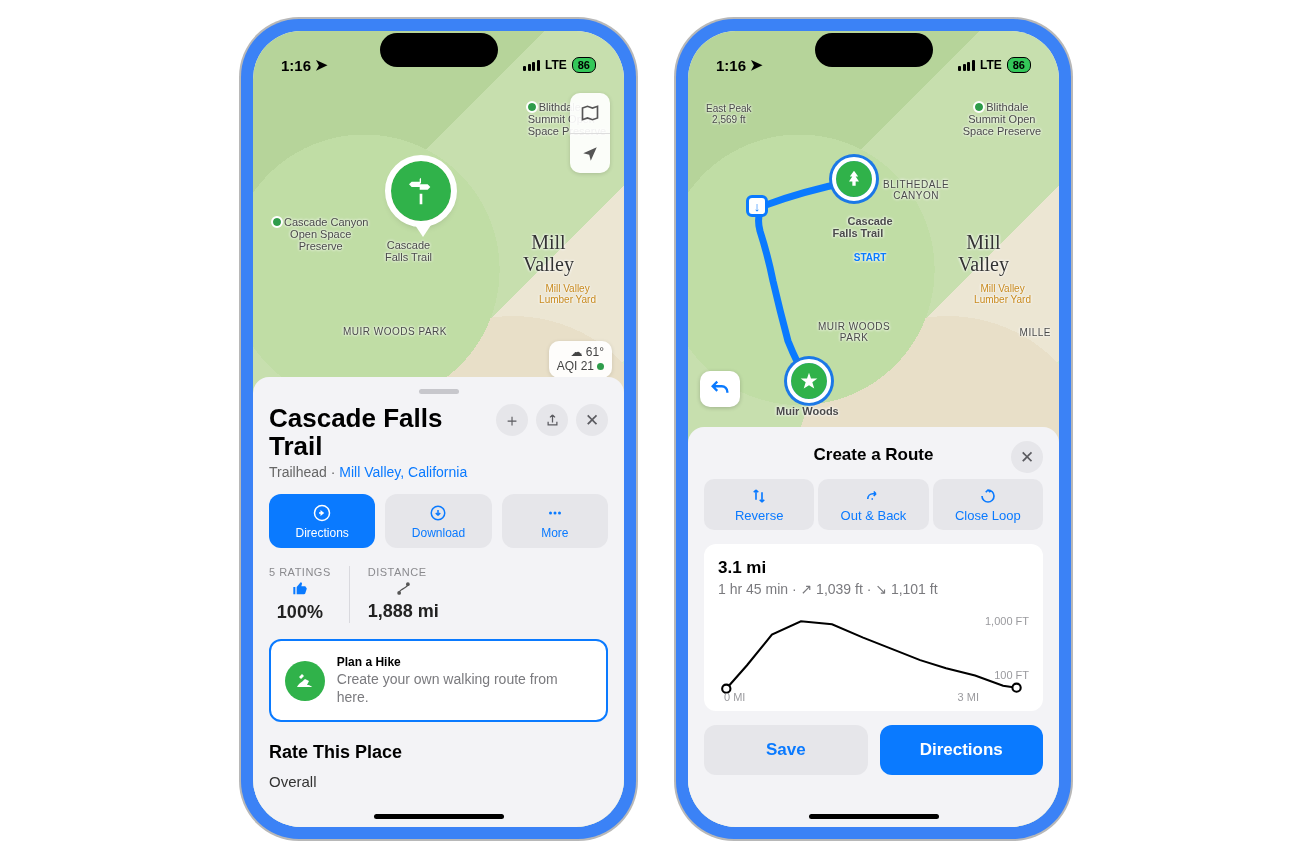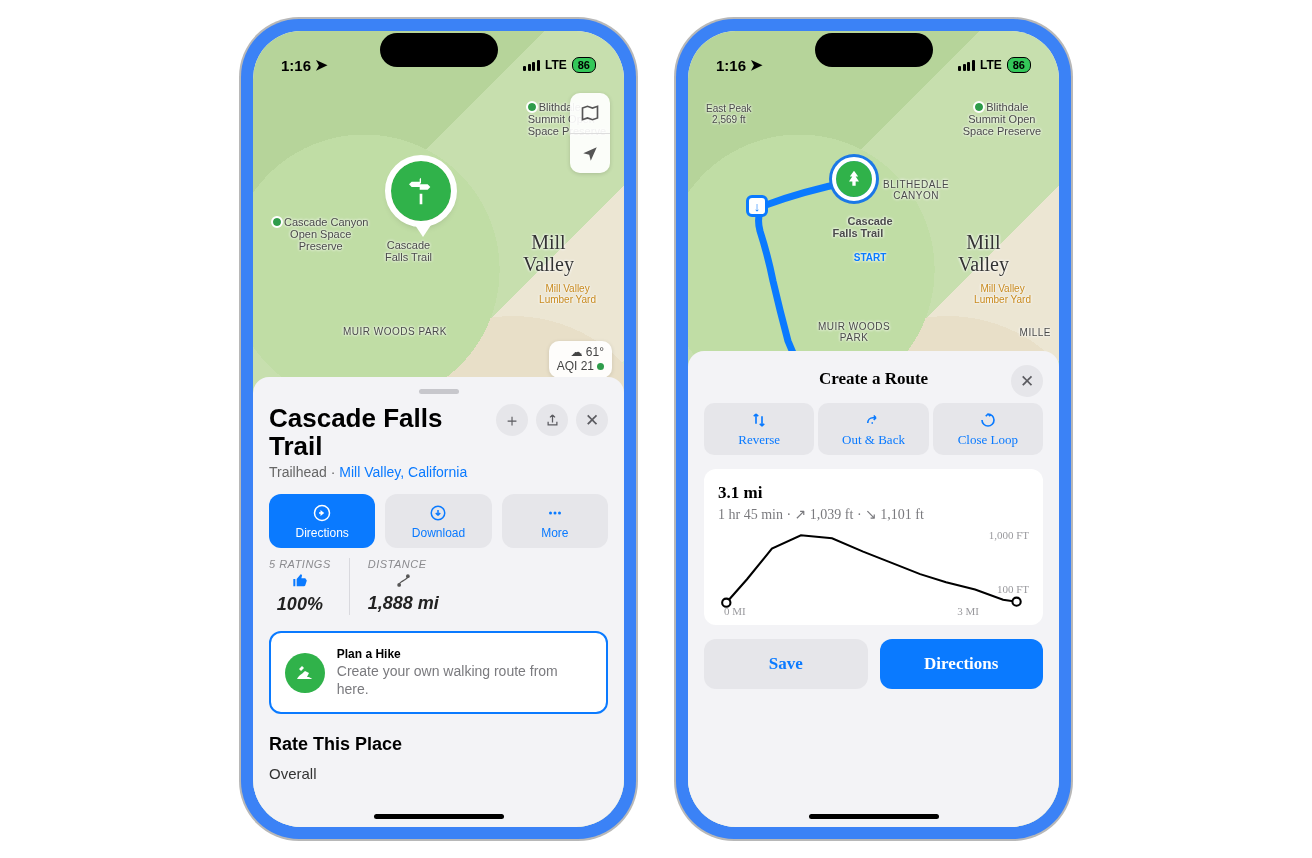--- a/index.html
+++ b/index.html
@@ -122,21 +122,21 @@
   .btn-row{display:flex;gap:10px;margin-top:14px;}
   .btn-row .btn{
     flex:1;border-radius:12px;padding:10px 0 8px;
     display:flex;flex-direction:column;align-items:center;gap:4px;
     font-size:12px;font-weight:500;
   }
   .btn.primary{background:#0a7aff;color:#fff;}
   .btn.secondary{background:#e6e6ea;color:#0a7aff;}
   .btn svg{width:18px;height:18px;}
 
-  .stats-row{display:flex;gap:18px;margin-top:10px;font-style:italic;}
+  .stats-row{display:flex;gap:18px;margin-top:18px;}
   .stat-block{display:flex;flex-direction:column;gap:3px;}
   .stat-label{font-size:11px;letter-spacing:.5px;color:#8a8a8e;text-transform:uppercase;}
   .stat-value{font-size:18px;font-weight:600;color:#222;display:flex;align-items:center;gap:5px;flex-direction:column;}
   .divider-v{width:1px;background:#d9d9de;align-self:stretch;}
 
   .plan-card{
     margin-top:16px;border:2.5px solid #0a7aff;border-radius:12px;
     background:#fff;padding:14px;display:flex;align-items:center;gap:12px;
   }
   .plan-icon{
@@ -182,21 +182,21 @@
     display:flex;flex-direction:column;align-items:center;gap:3px;
     font-size:13px;font-weight:500;color:#0a7aff;
   }
   .chip svg{width:18px;height:18px;}
 
   .elev-card{
     background:#fff;border-radius:12px;padding:14px 14px 10px;margin-top:14px;
   }
   .dist-big{font-size:17px;font-weight:700;}
   .elev-sub{font-size:14px;color:#7a7a7e;margin-top:3px;}
-  .elev-chart{position:relative;height:92px;}
+  .elev-chart{position:relative;height:92px;margin-top:12px;}
   .elev-grid-label{position:absolute;right:0;font-size:11px;color:#9a9a9e;}
   .elev-x{position:absolute;bottom:-2px;font-size:11px;color:#9a9a9e;}
 
   .action-row{display:flex;gap:12px;margin-top:14px;padding-bottom:24px;}
   .action-row .abtn{
     flex:1;border-radius:12px;padding:15px 0;text-align:center;
     font-size:17px;font-weight:600;
   }
   .abtn.save{background:#e6e6ea;color:#0a7aff;}
   .abtn.go{background:#0a7aff;color:#fff;}
@@ -418,21 +418,21 @@
       </div>
       <div class="map-label" style="top:374px;left:88px;font-weight:600;">Muir Woods</div>
 
       <div class="undo-btn">
         <svg width="22" height="22" viewBox="0 0 24 24" fill="none" stroke="#0a7aff" stroke-width="2.5">
             <path d="M9 14L4 9l5-5M4 9h10a6 6 0 016 6v1"></path>
           </svg>
       </div>
     </div>
 
-    <div class="sheet route-sheet" style="height:476px;font-family:Liberation Serif, serif;">
+    <div class="sheet route-sheet" style="height:400px;">
       <div class="route-header">
         <span class="route-header-title">Create a Route</span>
         <div class="round-btn">
             <span>✕</span>
           </div>
       </div>
 
       <div class="chip-row">
         <div class="chip">
           <svg viewBox="0 0 24 24" fill="none" stroke="#0a7aff" stroke-width="2.2">

